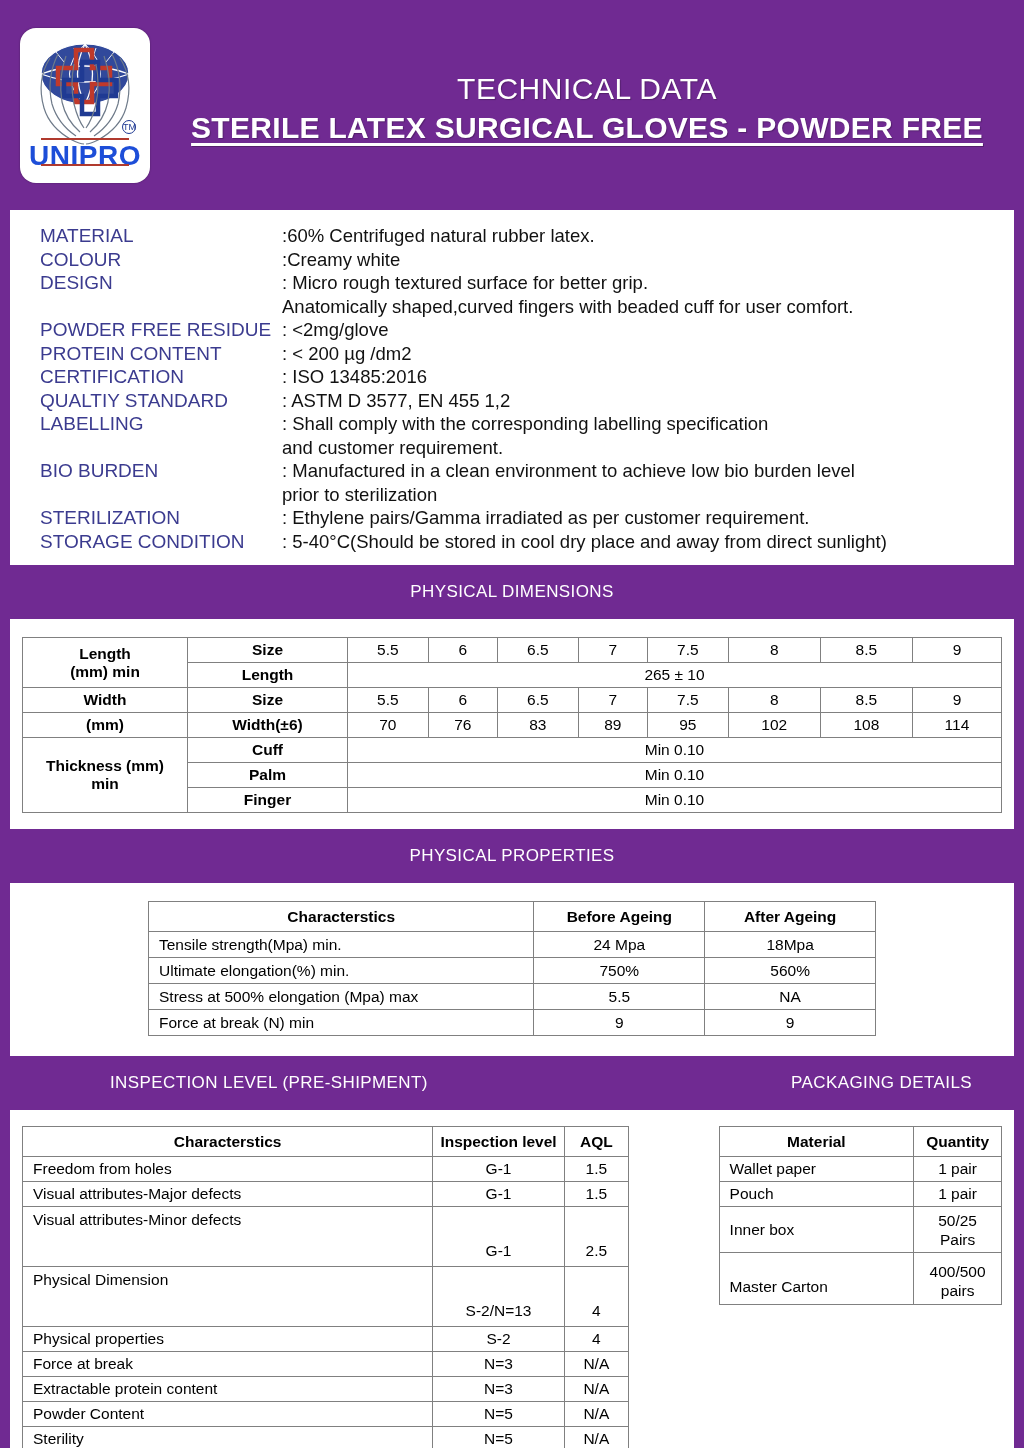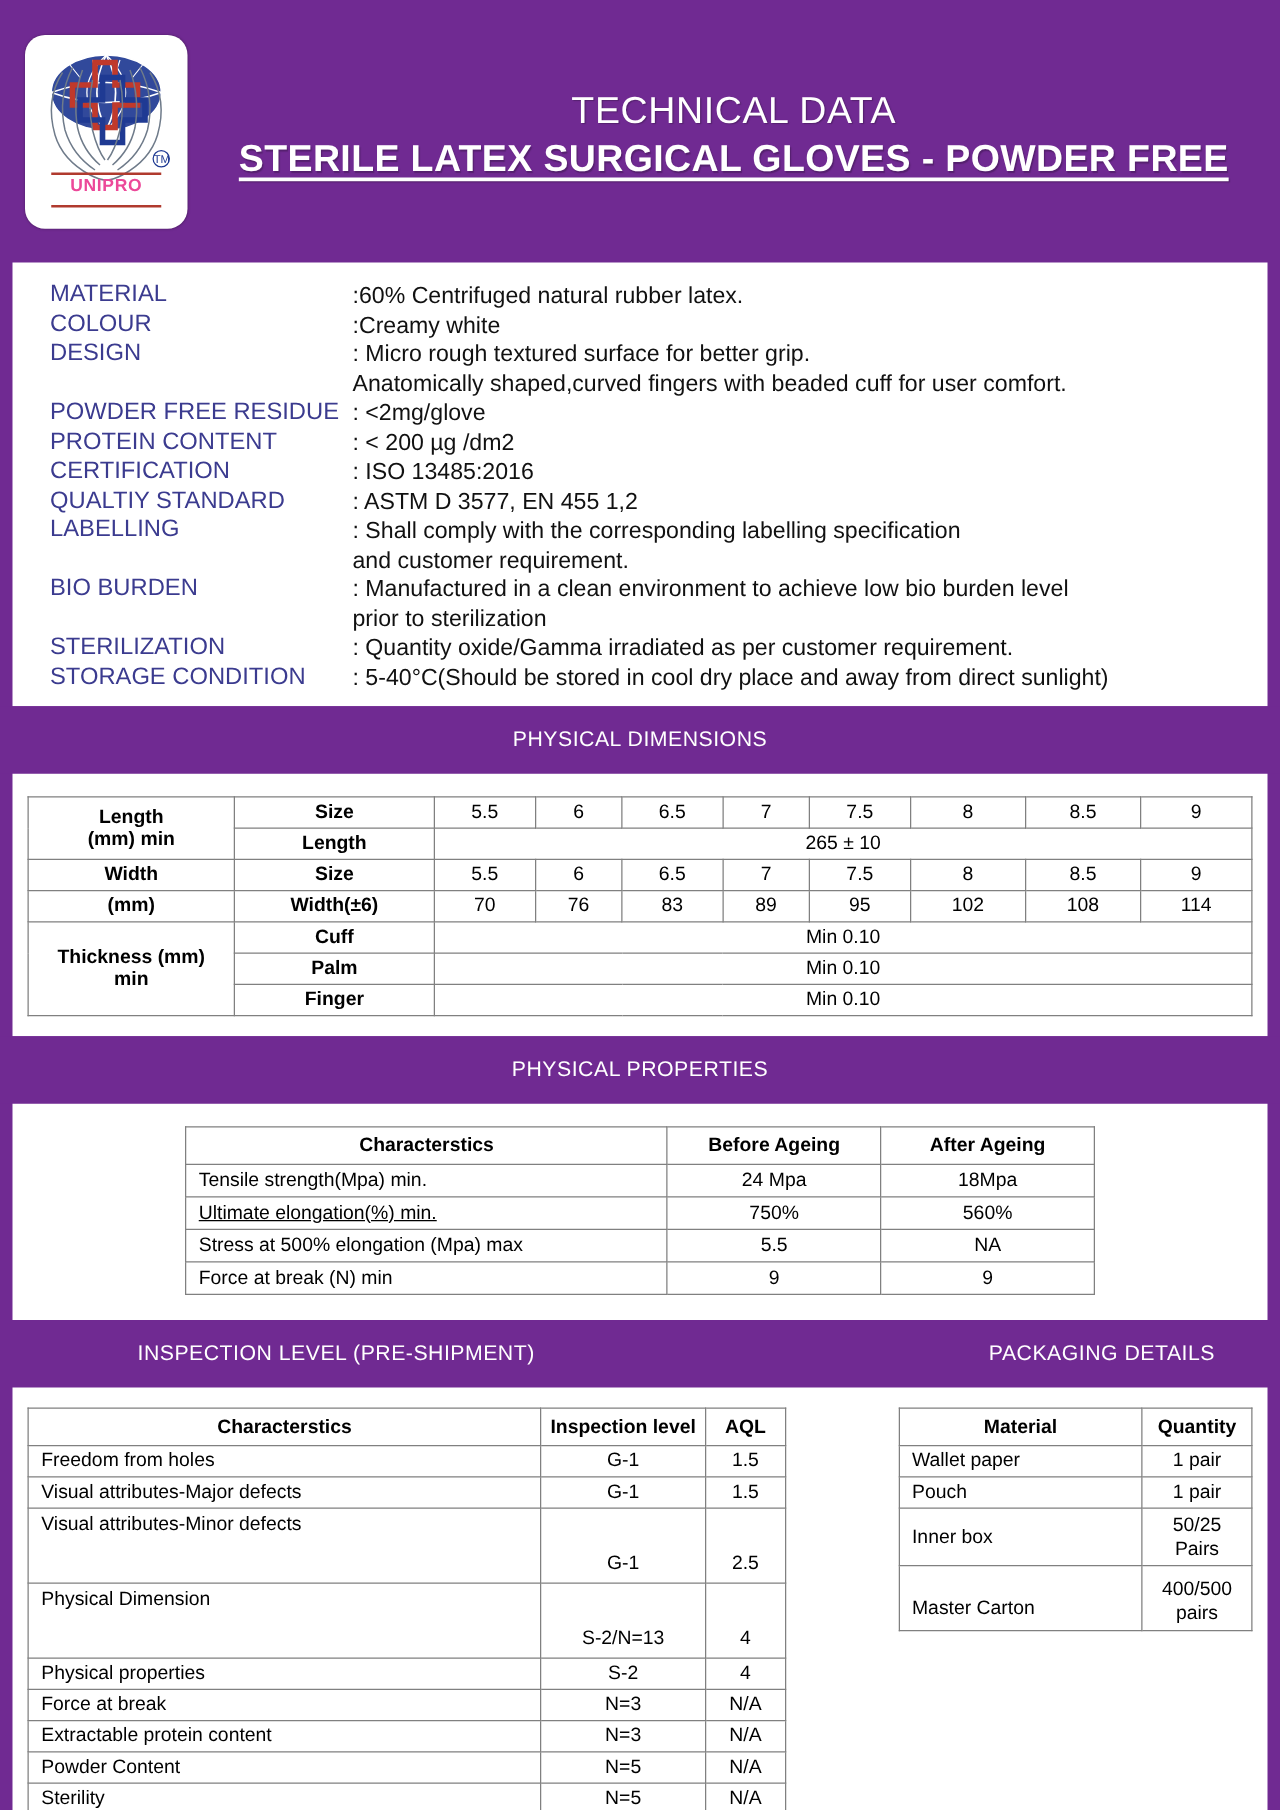--- a/index.html
+++ b/index.html
@@ -40,22 +40,22 @@
 
   .logo-svg { display: block; width: 130px; height: 128px; }
 
   .logo-name {
     position: absolute;
     left: 0; right: 0;
     top: 112px;
     text-align: center;
     font-family: "Liberation Sans", sans-serif;
     font-weight: bold;
-    font-size: 14px;
-    color: #ec4899;
+    font-size: 28px;
+    color: #1d4ed8;
     letter-spacing: 0.5px;
   }
   .logo-rule-top {
     position: absolute;
     left: 21px; width: 88px; top: 110px; height: 2px; background: #b03a2e;
   }
   .logo-rule-bot {
     position: absolute;
     left: 21px; width: 88px; top: 136px; height: 2px; background: #b03a2e;
   }
@@ -309,21 +309,21 @@
           <div class="spec-value">: Shall comply with the corresponding labelling specification
   and customer requirement.</div>
         </div>
         <div class="spec-row">
           <div class="spec-label">BIO BURDEN</div>
           <div class="spec-value">: Manufactured in a clean environment to achieve low bio burden level
   prior to sterilization</div>
         </div>
         <div class="spec-row">
           <div class="spec-label">STERILIZATION</div>
-          <div class="spec-value">: Quantity oxide/Gamma irradiated as per customer requirement.</div>
+          <div class="spec-value">: Ethylene pairs/Gamma irradiated as per customer requirement.</div>
         </div>
         <div class="spec-row">
           <div class="spec-label">STORAGE CONDITION</div>
           <div class="spec-value">: 5-40°C(Should be stored in cool dry place and away from direct sunlight)</div>
         </div>
       </div>
   </div>
 
   <div class="band band-center">
     <span>PHYSICAL DIMENSIONS</span>
@@ -402,21 +402,21 @@
             <th class="cw3">After Ageing</th>
           </tr>
         </thead>
       <tbody id="prop-body">
           <tr>
             <td class="lbl" style="white-space: pre-line; margin-left: 16px;">Tensile strength(Mpa) min.</td>
             <td style="white-space: pre-line;">24 Mpa</td>
             <td style="white-space: pre-line;">18Mpa</td>
           </tr>
           <tr>
-            <td class="lbl" style="white-space: pre-line; text-decoration: underline;">Ultimate elongation(%) min.</td>
+            <td class="lbl" style="white-space: pre-line;">Ultimate elongation(%) min.</td>
             <td style="white-space: pre-line;">750%</td>
             <td style="white-space: pre-line;">560%</td>
           </tr>
           <tr>
             <td class="lbl" style="white-space: pre-line;">Stress at 500% elongation (Mpa) max</td>
             <td style="white-space: pre-line;">5.5</td>
             <td style="white-space: pre-line;">NA</td>
           </tr>
           <tr>
             <td class="lbl" style="white-space: pre-line;">Force at break (N) min</td>

